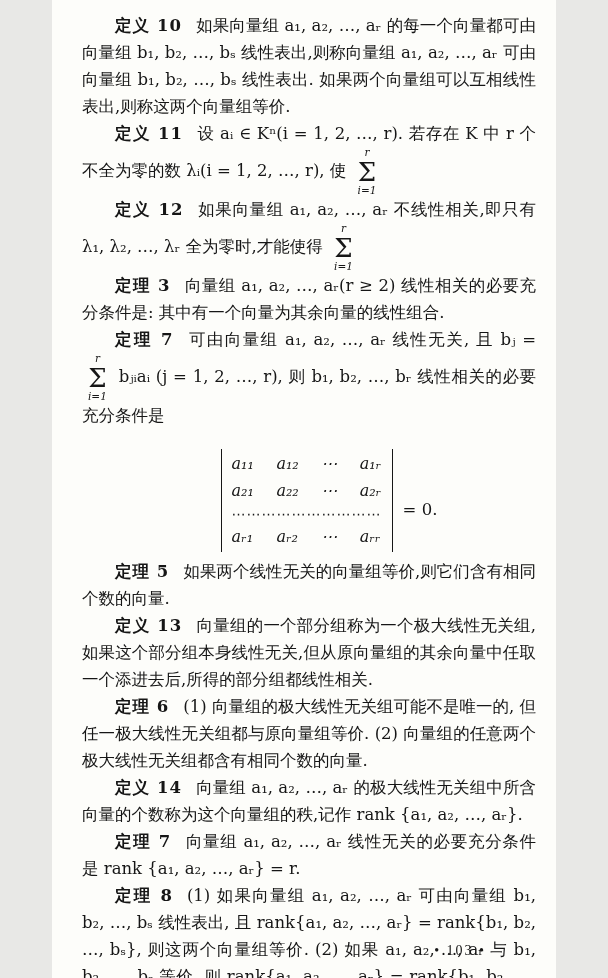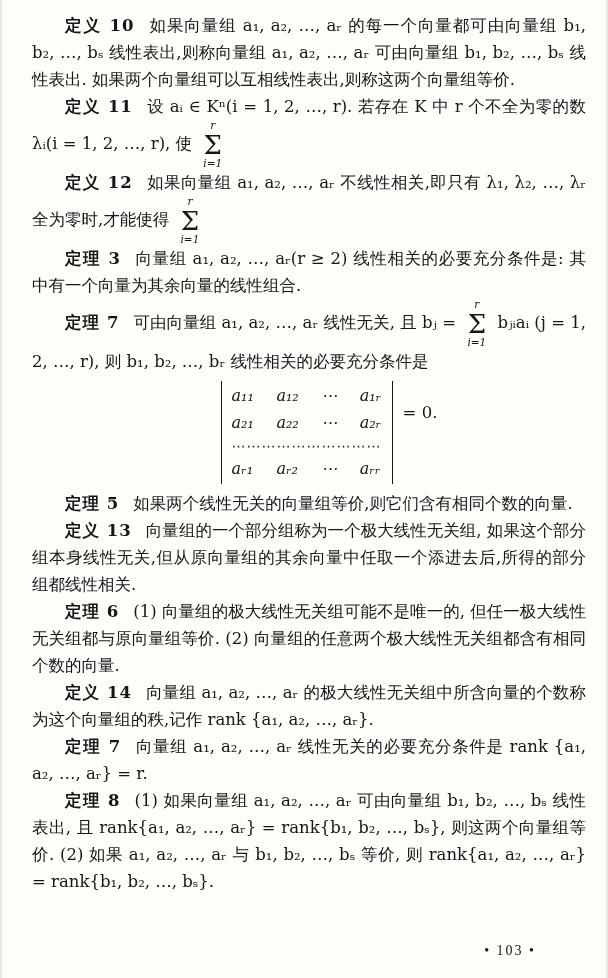--- a/index.html
+++ b/index.html
@@ -2,21 +2,21 @@
 <html><head>
 <meta charset="utf-8">
 <style>
   html, body {
     margin: 0;
     padding: 0;
     background: #e8e8e6;
   }
   .page {
     position: relative;
-    width: 604px;
+    width: 504px;
     height: 978px;
     margin: 0 auto;
     background: #fdfdfa;
     color: #161616;
     font-family: "DejaVu Serif", "Liberation Serif", serif;
     font-size: 16.5px;
     line-height: 27px;
     overflow: hidden;
     box-sizing: border-box;
     padding: 12px 20px 0 30px;
@@ -47,22 +47,23 @@
     line-height: 1.1;
   }
   .sum .sigma {
     font-size: 26px;
     line-height: 1;
     font-style: normal;
   }
   
   .det-wrap {
     display: flex;
+    align-items: center;
     justify-content: center;
-    margin: 6px 0 6px 40px;
+    margin: 20px 0 6px 40px;
     text-indent: 0;
   }
   .det {
     display: inline-grid;
     grid-template-columns: repeat(4, auto);
     column-gap: 22px;
     row-gap: 7px;
     border-left: 1.5px solid #161616;
     border-right: 1.5px solid #161616;
     padding: 5px 10px;

